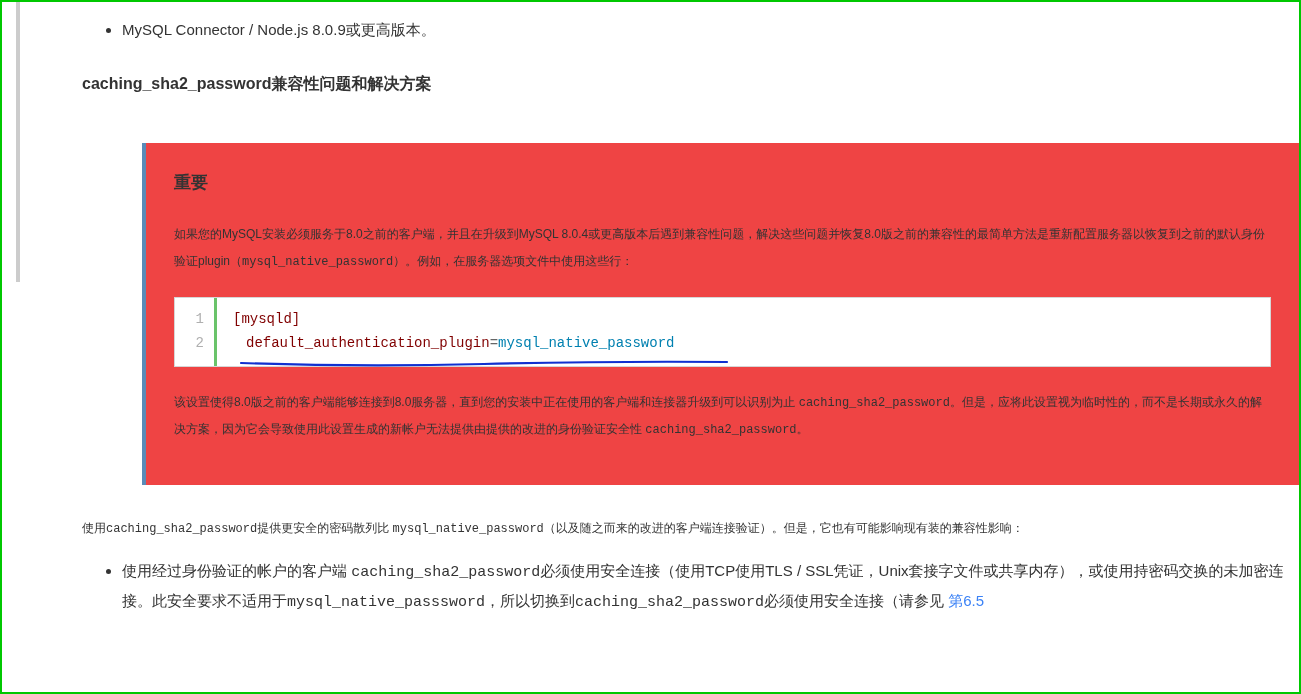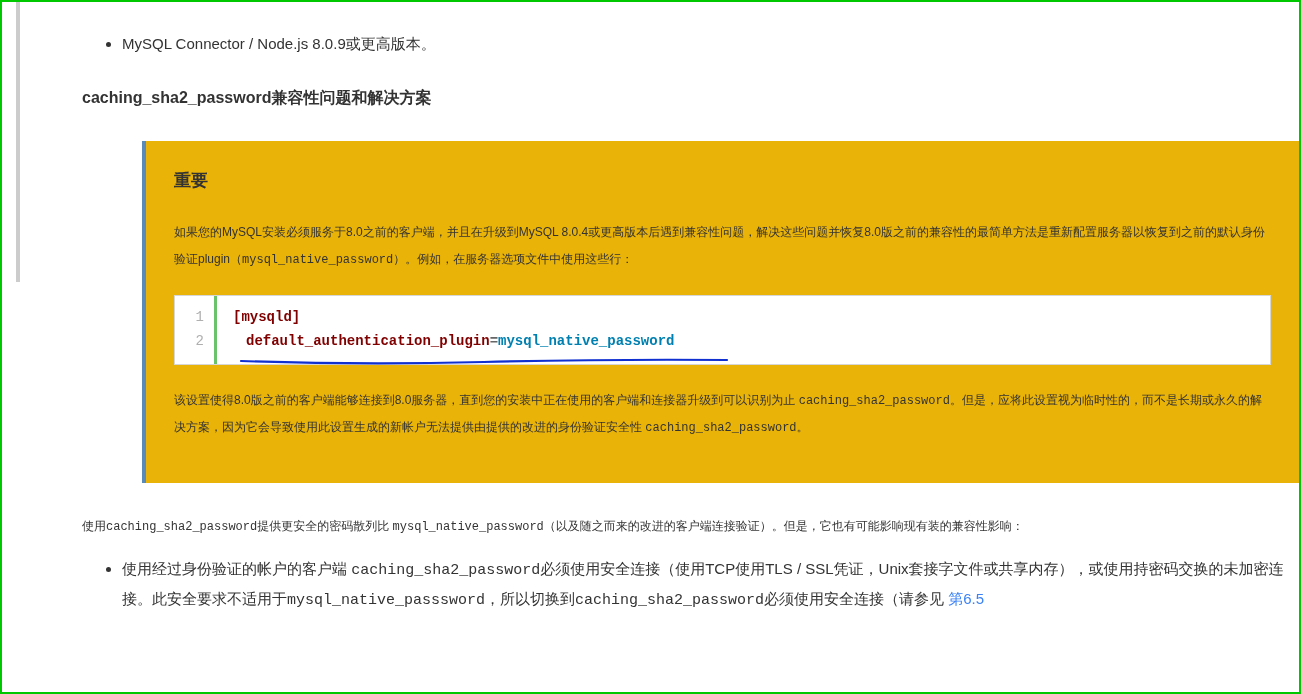--- a/index.html
+++ b/index.html
@@ -22,41 +22,41 @@
     }
     .left-bar {
       position: absolute;
       left: 14px;
       top: 0;
       width: 4px;
       height: 280px;
       background: #ccc;
     }
     .content {
-      padding: 28px 0 0 80px;
+      padding: 14px 0 0 80px;
     }
     ul {
       list-style: disc;
       padding-left: 40px;
       margin-bottom: 24px;
     }
     li {
       color: #333;
       margin-bottom: 4px;
     }
     .heading {
       font-weight: bold;
       color: #333;
       font-size: 16px;
-      margin-bottom: 28px;
+      margin-bottom: 44px;
     }
     .note-box {
       margin-left: 60px;
       border-left: 4px solid #5a8bb8;
-      background: #eab308;
+      background: #ef4444;
       padding: 24px 28px 24px 28px;
       margin-bottom: 30px;
     }
     .note-title {
       font-weight: bold;
       font-size: 17px;
       color: #333;
       margin-bottom: 22px;
     }
     .note-text {
@@ -82,21 +82,20 @@
       border-right: 3px solid #6ac36a;
       padding: 10px 10px;
       color: #afafaf;
       text-align: right;
       min-width: 42px;
       line-height: 1.7;
     }
     .code-lines {
       padding: 10px 16px;
       line-height: 1.7;
-      font-weight: bold;
     }
     .code-section { color: #800000; }
     .code-key { color: #800000; margin-left: 13px; }
     .code-eq { color: #666; }
     .code-value { color: #0080b0; }
     .underline-mark {
       position: absolute;
       left: 64px;
       top: 54px;
       width: 490px;

